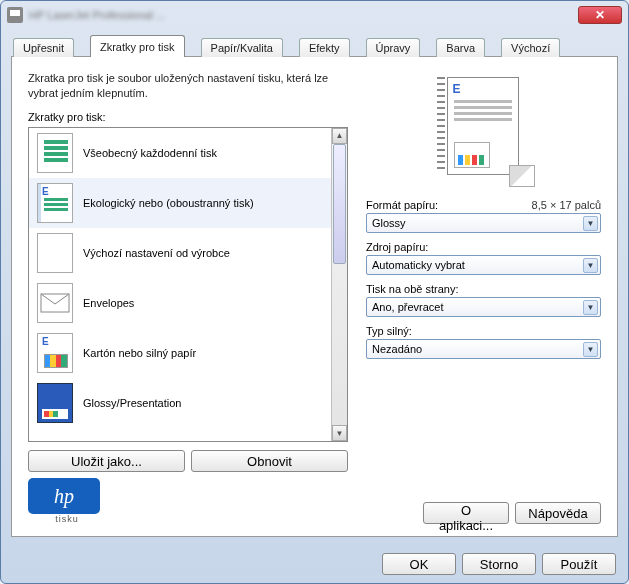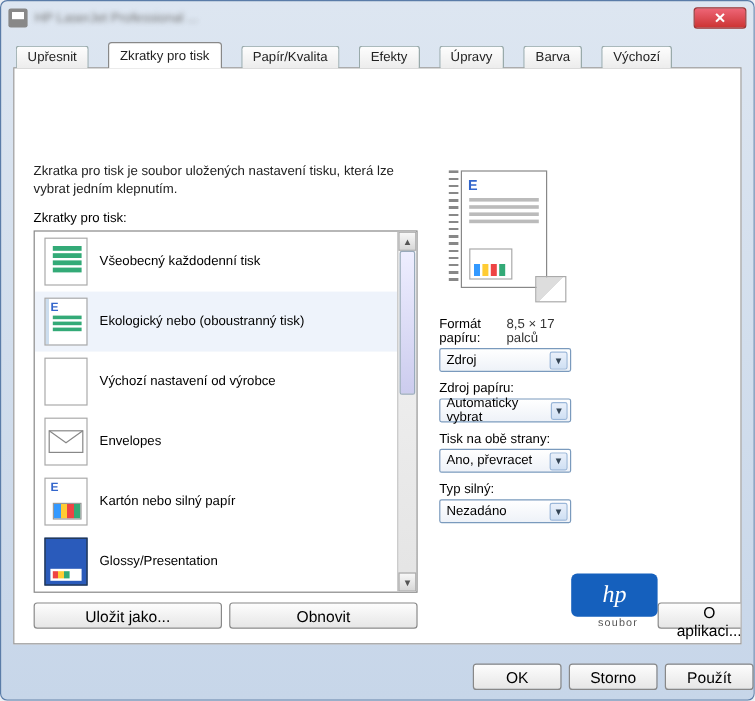--- a/index.html
+++ b/index.html
@@ -85,23 +85,22 @@
     padding-top:5px;
     padding-bottom:4px;
     z-index: 2;
   }
   .panel {
     flex: 1;
     background: #fff;
     border: 1px solid #999;
     padding: 14px 16px 12px 16px;
     display: flex;
-    flex-direction: row;
+    flex-direction: column;
     overflow:hidden;
-    align-items:flex-end;
   }
   .intro { color:#222; margin-bottom:10px; line-height:1.35; max-width:340px;}
   .columns { flex:1; display:flex; gap:18px; }
   .left { width: 320px; display:flex; flex-direction:column; }
   .listlabel { margin-bottom:4px; }
   .listbox {
     flex:1;
     border:1px solid #888;
     background:#fff;
     overflow:hidden;
@@ -206,21 +205,21 @@
     font-family: Georgia, serif;
     position:relative;
   }
   .hp-sub { font-size:9px; color:#555; margin-left:6px; letter-spacing:1px;}
   .bottom-right { margin-left:auto; display:flex; gap:6px;}
   .footer {
     height:38px;
     display:flex;
     align-items:center;
     justify-content:flex-end;
-    padding:0 0;
+    padding:0 12px;
     gap:6px;
   }
   .footer button.win { width:74px;}
 </style>
 </head>
 <body>
 
 <div class="window">
 
   <div class="titlebar">
@@ -308,21 +307,21 @@
             </div>
             <div class="fold"></div>
           </div>
 
           <div class="field">
             <div class="field-row">
               <span>Formát papíru:</span>
               <span class="hint">8,5 × 17 palců</span>
             </div>
             <div class="combo">
-              <span>Zdroj</span>
+              <span>Glossy</span>
               <span class="arrow">▼</span>
             </div>
           </div>
 
           <div class="field">
             <div class="field-row">
                 <span>Zdroj papíru:</span>
               </div>
             <div class="combo">
               <span>Automaticky vybrat</span>
@@ -350,21 +349,21 @@
             </div>
           </div>
         </div>
       </div>
 
       <div class="logo-row">
         <div style="display:flex;flex-direction:column;align-items:center">
           <div class="hp-logo">
               <span>hp</span>
             </div>
-          <div class="hp-sub">soubor</div>
+          <div class="hp-sub">tisku</div>
         </div>
         <div class="bottom-right">
           <button class="win" style="width:86px">O aplikaci...</button>
           <button class="win" style="width:86px">Nápověda</button>
         </div>
       </div>
 
     </div>
   </div>
 

